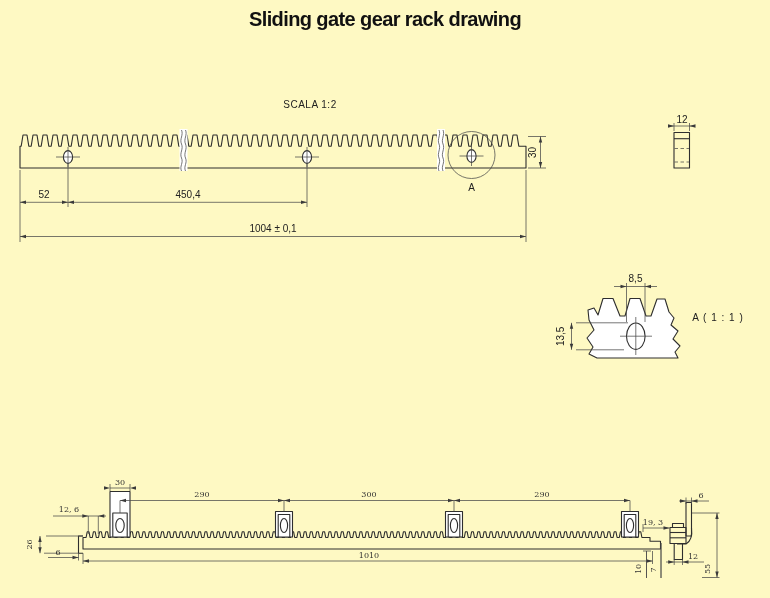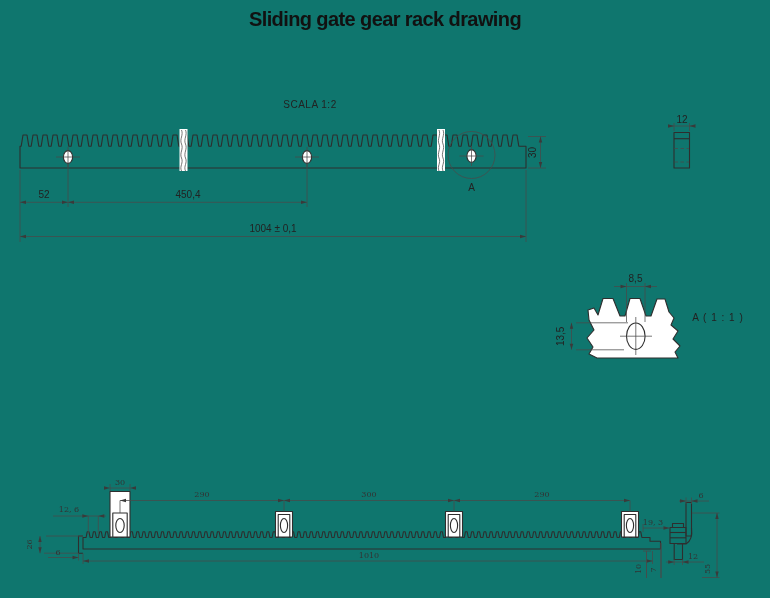--- a/index.html
+++ b/index.html
@@ -1,16 +1,16 @@
 <!DOCTYPE html>
 <html><head>
 <meta charset="utf-8">
 <style>
   html,body{margin:0;padding:0;background:#fff;}
-  .page{position:relative;width:770px;height:598px;background:#0f766e;overflow:hidden;
+  .page{position:relative;width:770px;height:598px;background:#fef9c3;overflow:hidden;
         font-family:"Liberation Sans",sans-serif;}
   .title{position:absolute;top:8px;left:0;width:770px;text-align:center;
          font-family:"Liberation Sans",sans-serif;font-weight:700;font-size:20px;
          letter-spacing:-0.6px;color:#111;}
   svg{position:absolute;top:0;left:0;}
   .ol{fill:none;stroke:#2e2e2e;stroke-width:1.1;stroke-linejoin:round;}
   .olf{fill:#ffffff;stroke:#2e2e2e;stroke-width:1.1;stroke-linejoin:round;}
   .thin{fill:none;stroke:#4a4a4a;stroke-width:0.75;}
   .dash{stroke-dasharray:3.5,2.5;}
   .arr{fill:#3a3a3a;stroke:none;}

